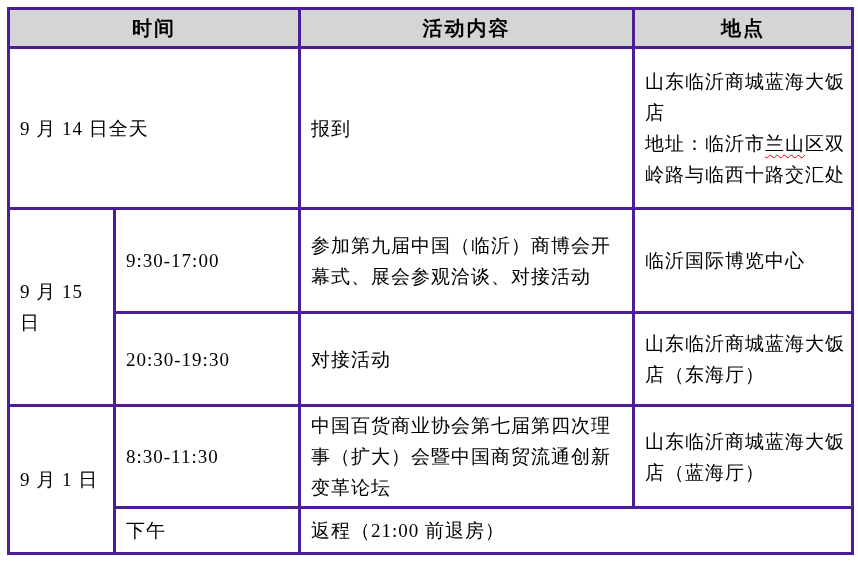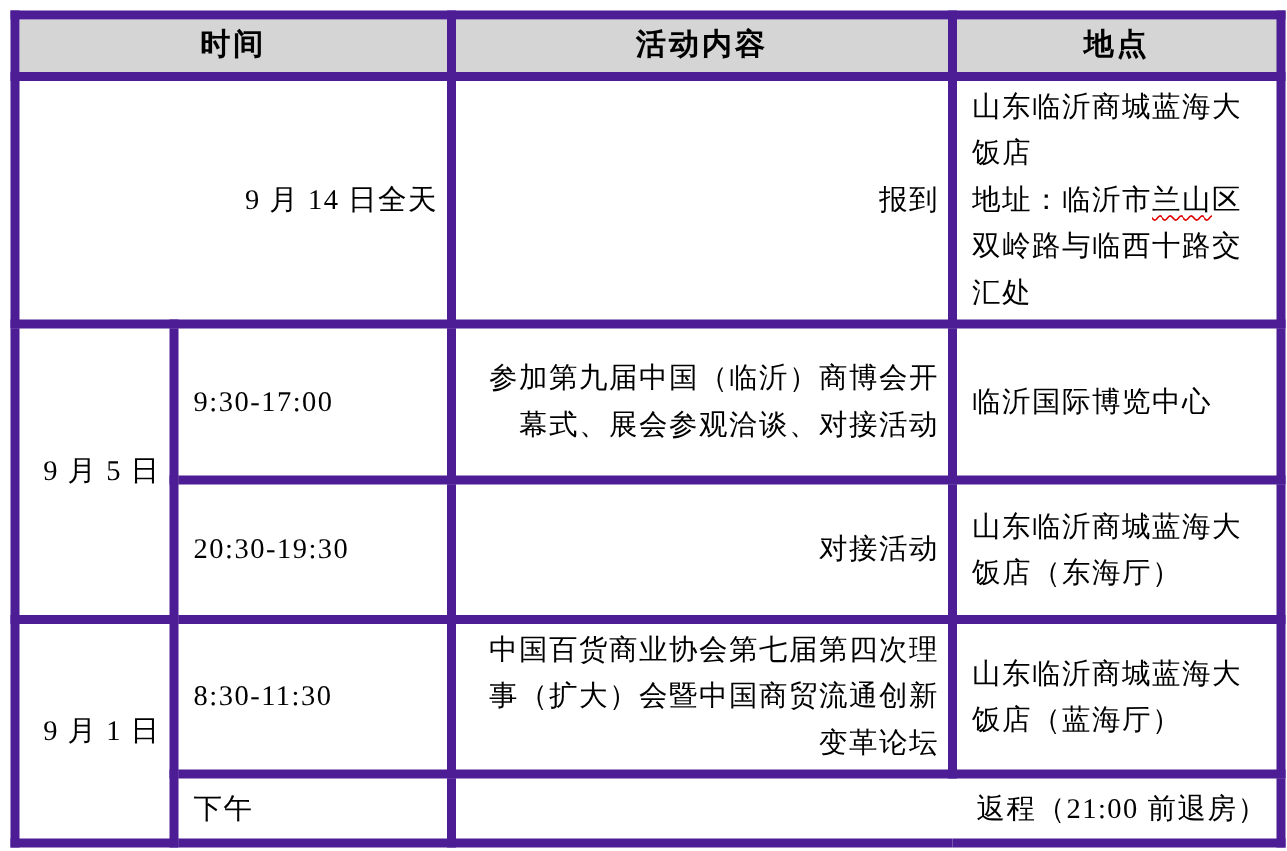--- a/index.html
+++ b/index.html
@@ -24,39 +24,39 @@
     position: absolute;
     left: 7px;
     top: 7px;
     width: 844px;
     border-collapse: collapse;
     table-layout: fixed;
     border: 2px solid #000000;
   }
   table.schedule th,
   table.schedule td {
-    border: 6px solid #4c1d95;
+    border: 3px solid #4c1d95;
     vertical-align: middle;
     font-size: 19px;
     letter-spacing: 1px;
     line-height: 31px;
     padding: 2px 6px 2px 10px;
     overflow: hidden;
   }
   table.schedule th {
     background: #d5d5d5;
     font-weight: bold;
     font-size: 20px;
     text-align: center;
     letter-spacing: 2px;
     padding: 2px;
   }
-  td.center { text-align: right; padding: 2px; }
+  td.center { text-align: left; padding: 2px; }
   td.time-cell { text-align: left; padding-left: 9px; letter-spacing: 0.5px; }
-  td.act { text-align: right; letter-spacing: 0.2px; padding-left: 12px; }
+  td.act { text-align: left; letter-spacing: 0.2px; padding-left: 12px; }
   td.loc {
     text-align: left;
     letter-spacing: 2px;
     line-height: 31px;
     padding-left: 10px;
     padding-right: 4px;
     white-space: pre-wrap;
     margin-left: 44px;
   }
   .spell-error {
@@ -87,21 +87,21 @@
     </tr>
 
     <tr style="height:161px">
       <td colspan="2" class="center">9 月 14 日全天</td>
       <td class="center">报到</td>
       <td class="loc"><span>山东临沂商城蓝海大饭店
 地址：临沂市</span><span class="spell-error">兰山</span><span>区双岭路与临西十路交汇处</span></td>
     </tr>
 
     <tr style="height:104px">
-      <td rowspan="2" class="center">9 月 5 日</td>
+      <td rowspan="2" class="center">9 月 15 日</td>
       <td class="time-cell">9:30-17:00</td>
       <td class="act">参加第九届中国（临沂）商博会开幕式、展会参观洽谈、对接活动</td>
       <td class="loc">临沂国际博览中心</td>
     </tr>
 
     <tr style="height:93px">
       <td class="time-cell">20:30-19:30</td>
       <td class="act">对接活动</td>
       <td class="loc">山东临沂商城蓝海大饭店（东海厅）</td>
     </tr>

